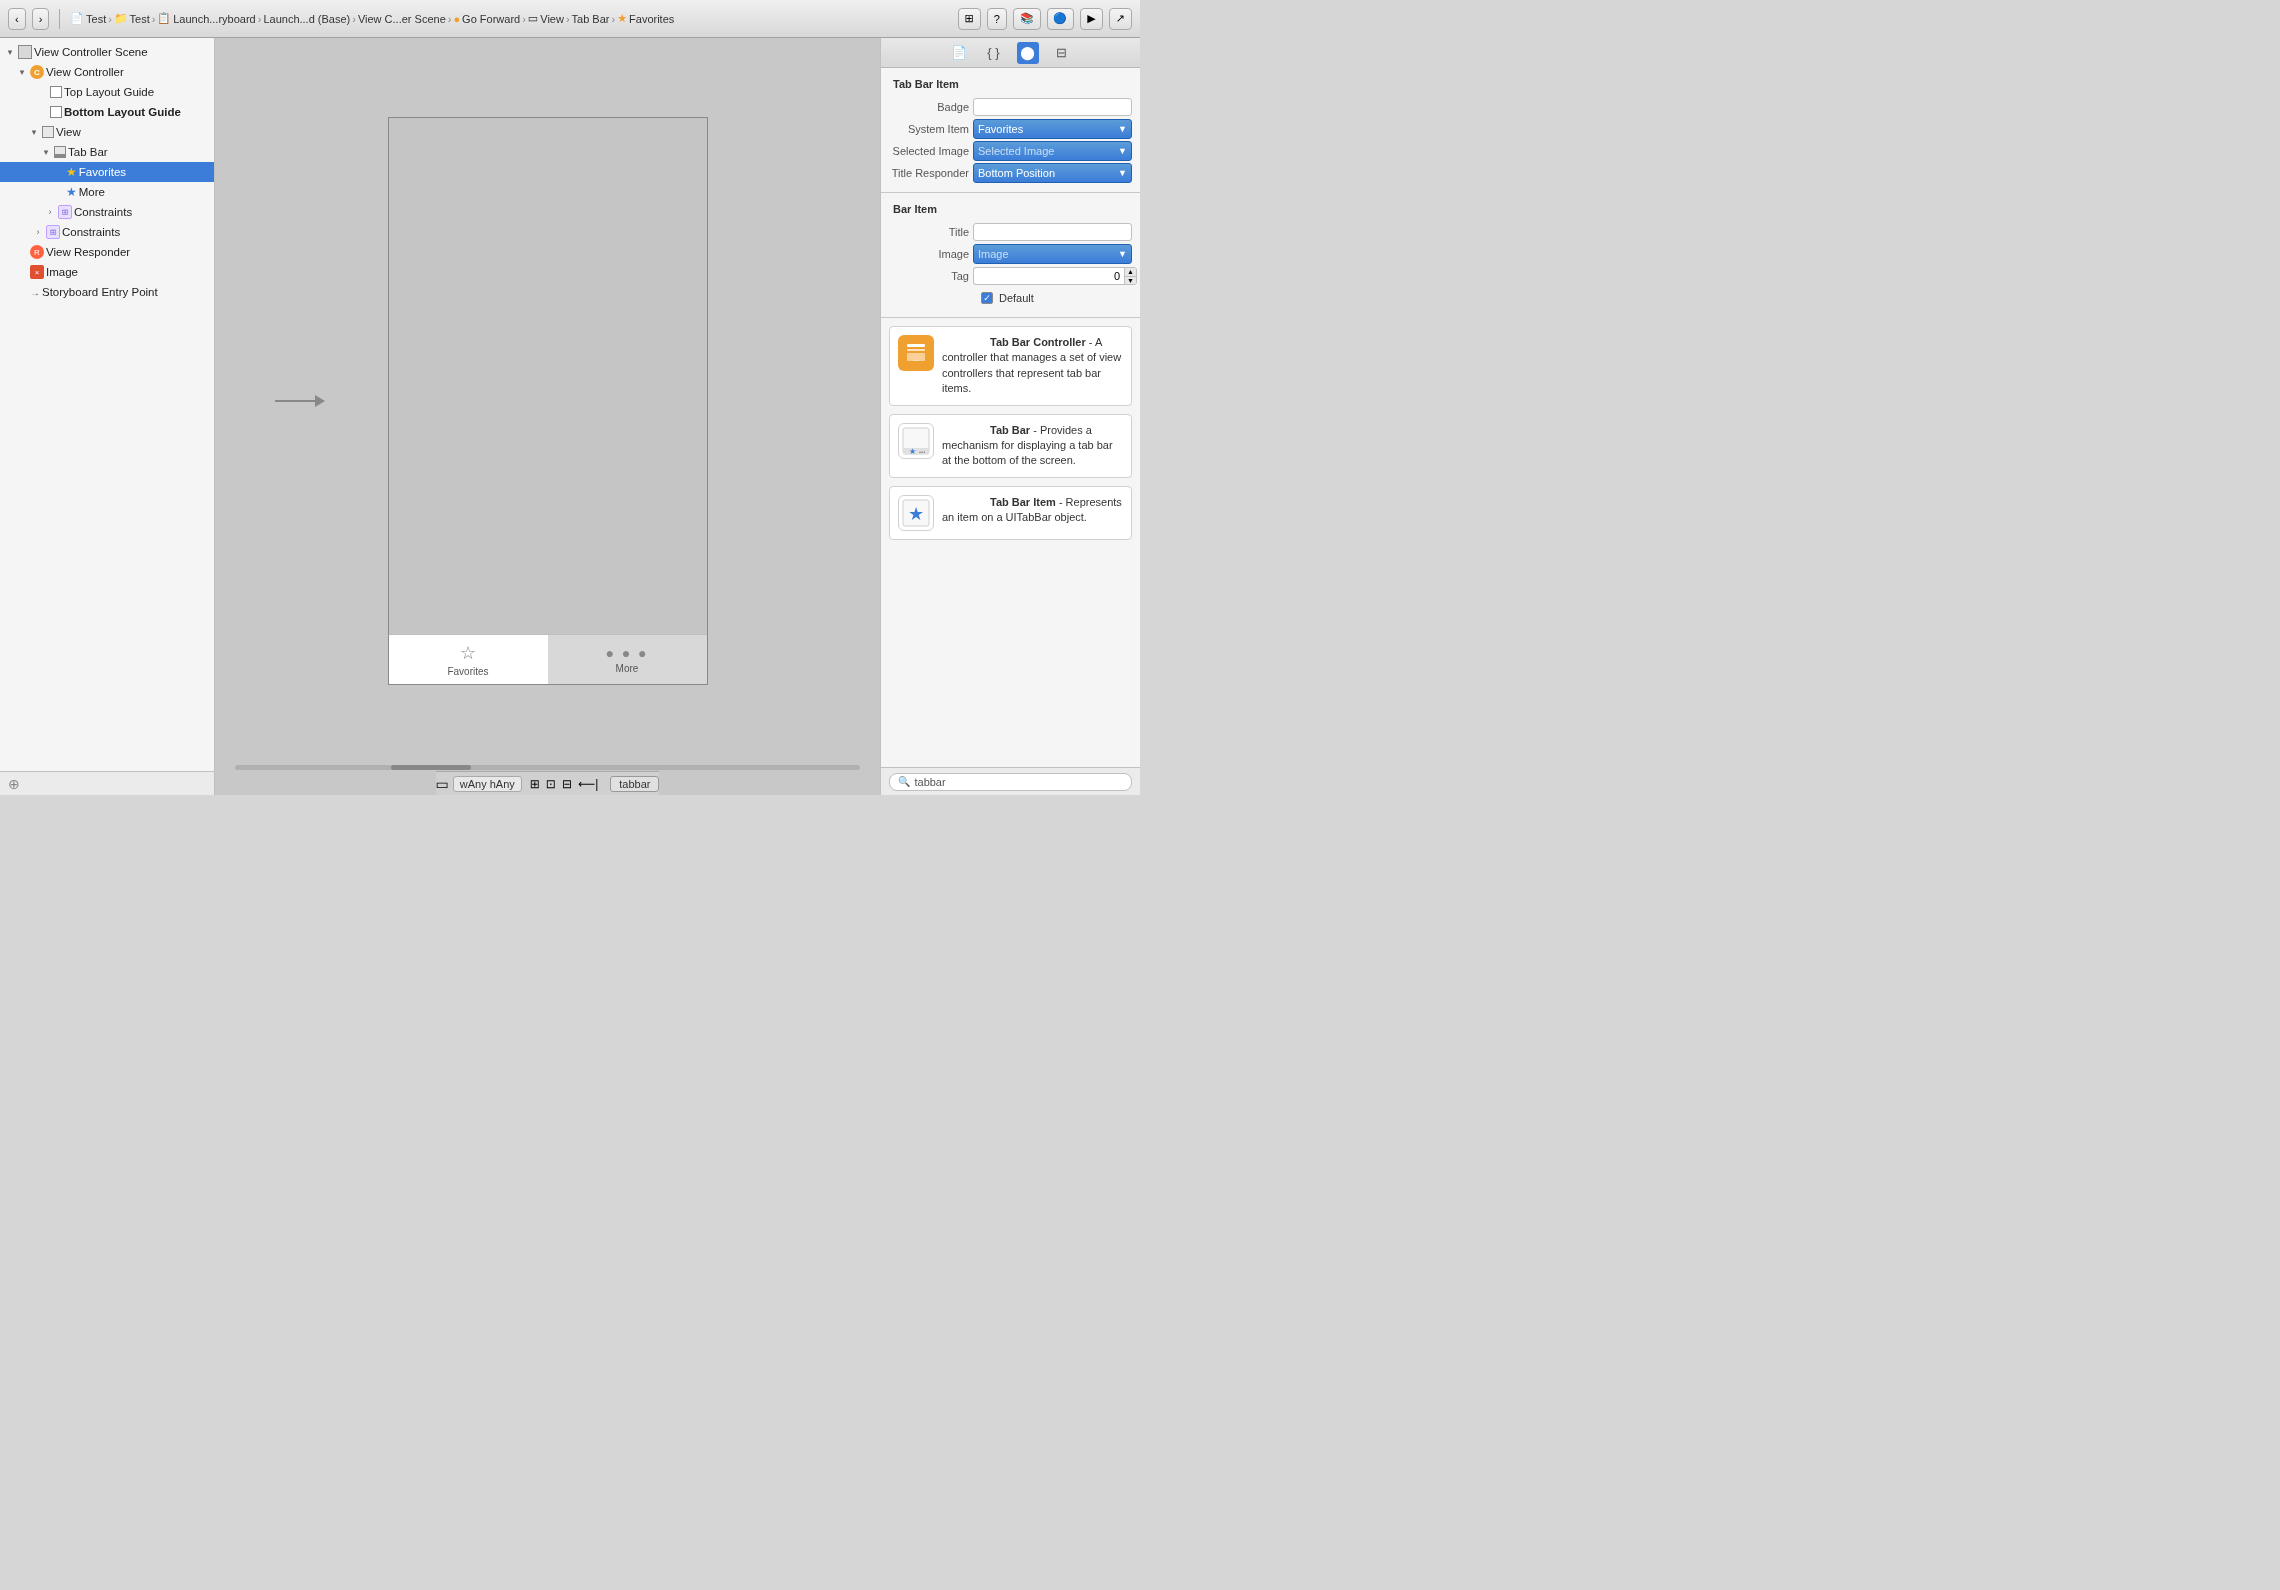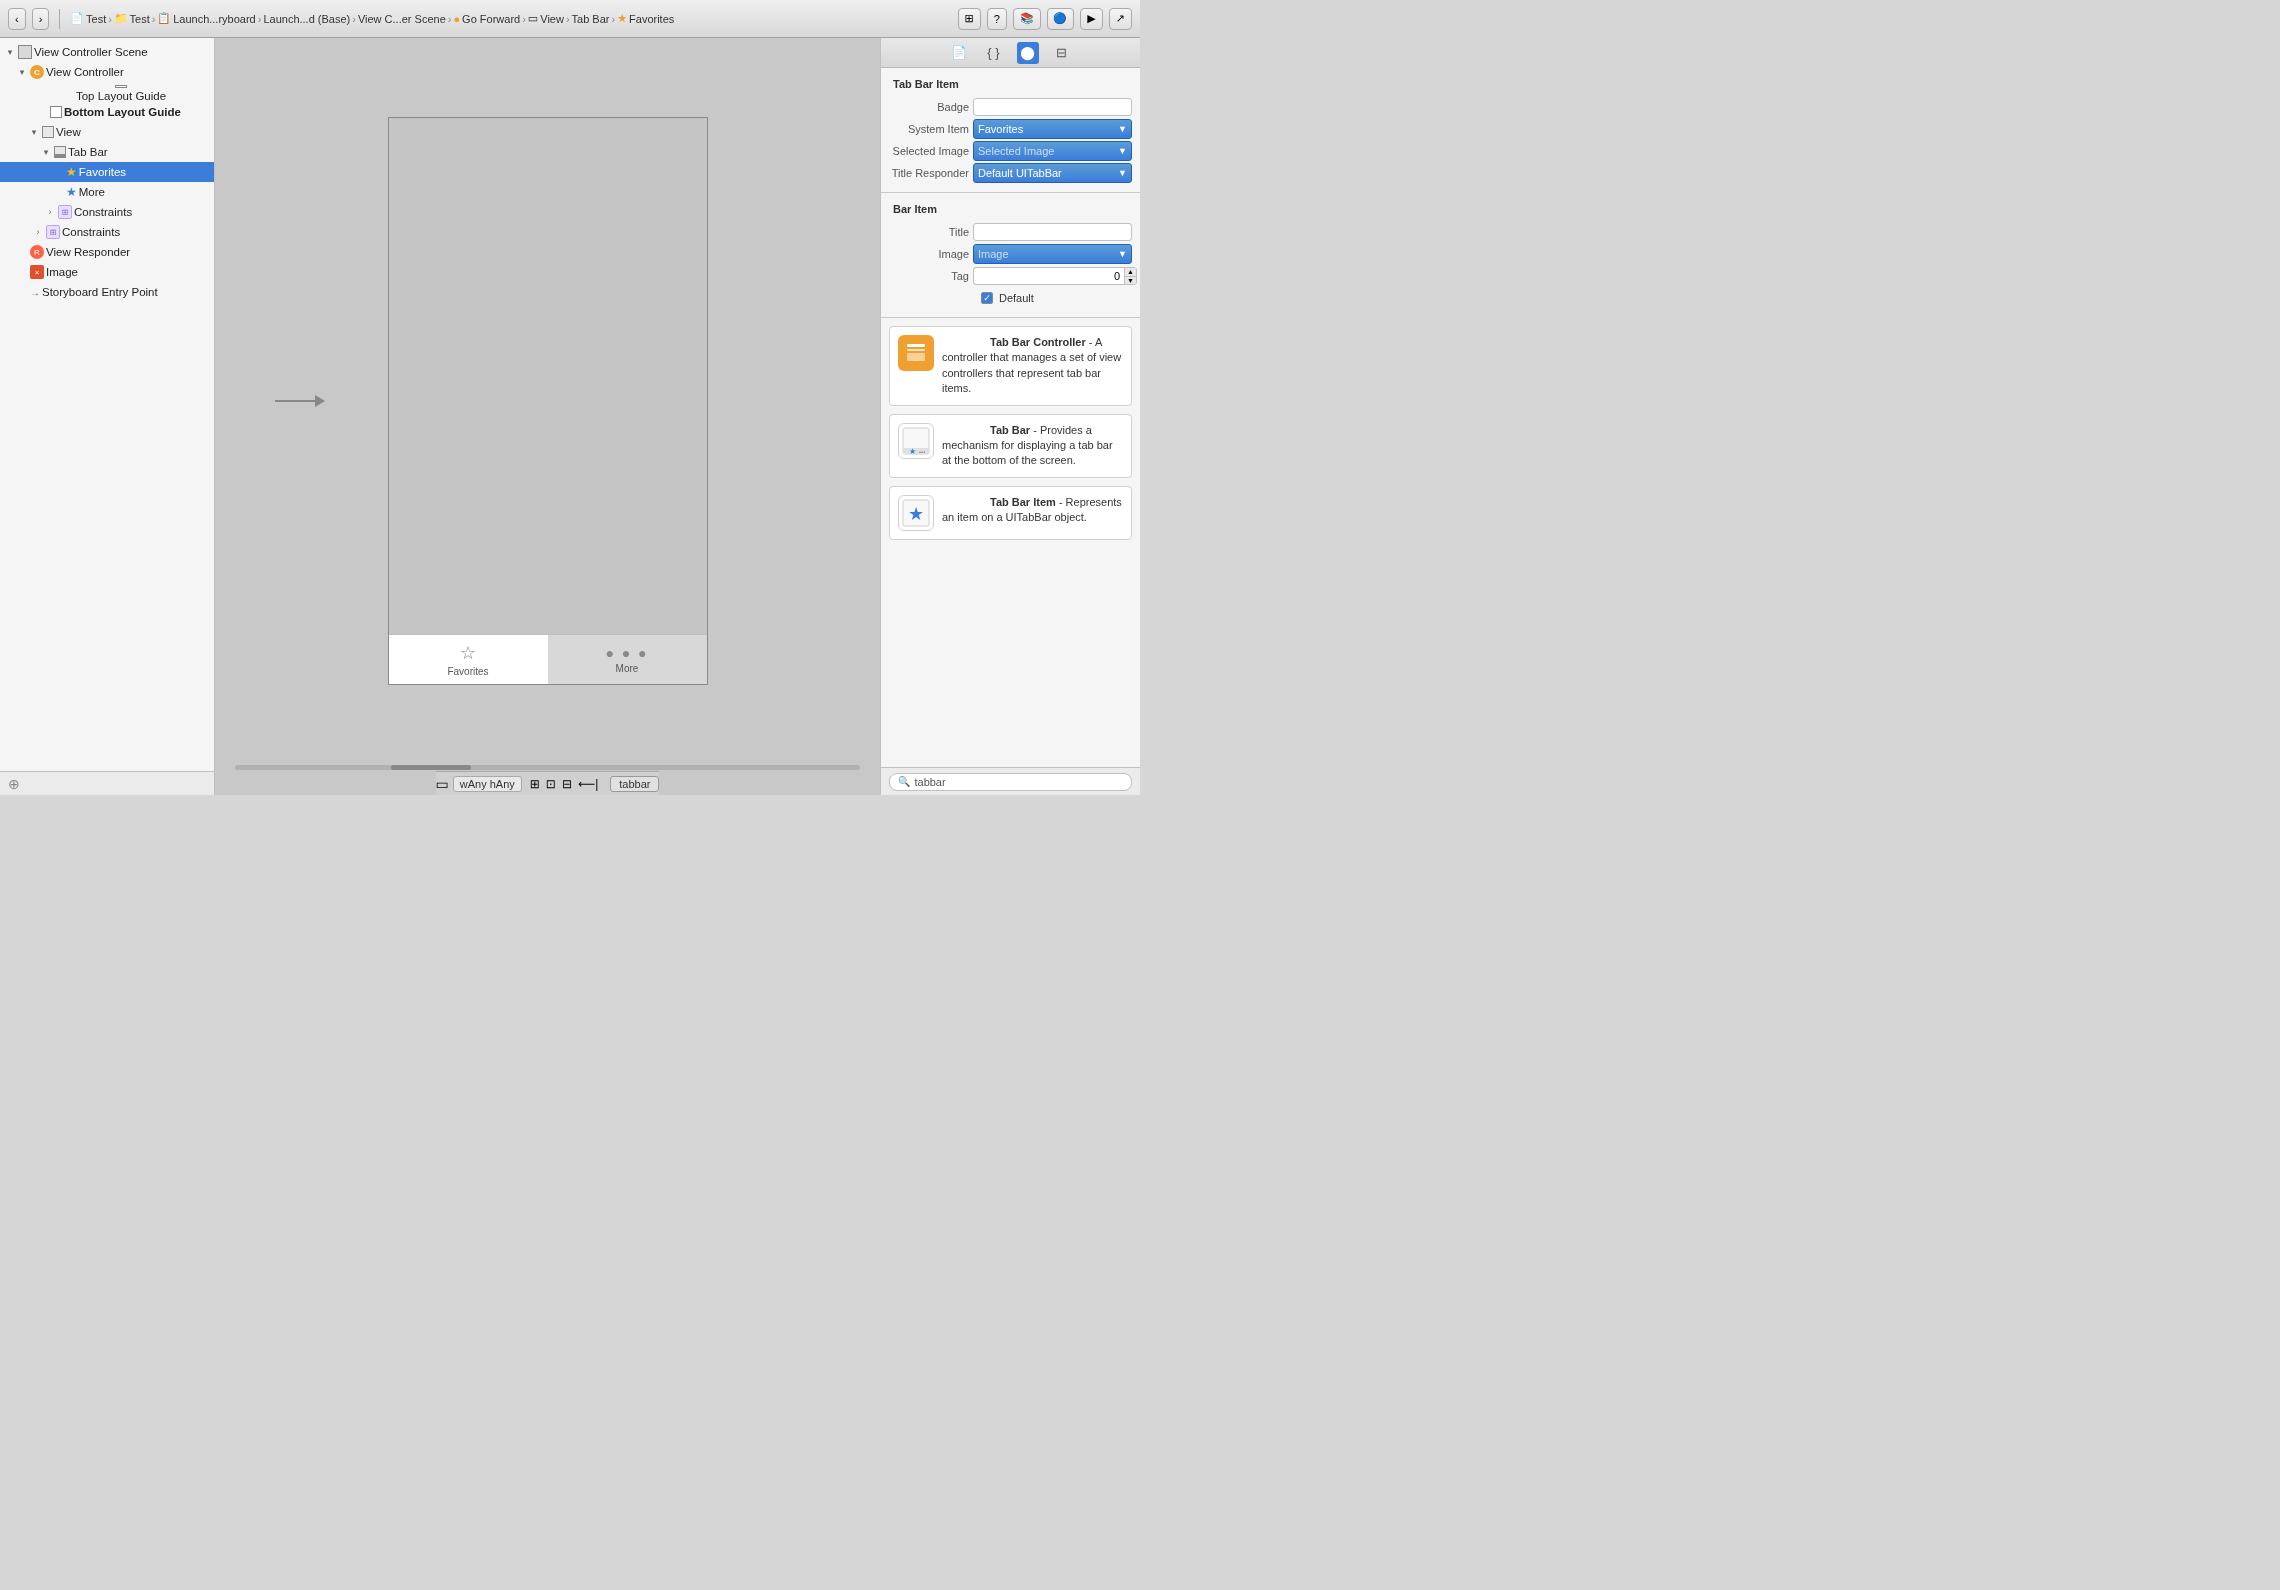--- a/index.html
+++ b/index.html
@@ -523,21 +523,21 @@
         <span class="icon-scene"></span>
         <span class="nav-label">View Controller Scene</span>
       </div>
 
       <div class="nav-item" style="padding-left:16px;">
         <span class="nav-disclosure">▾</span>
         <span class="icon-vc">C</span>
         <span class="nav-label">View Controller</span>
       </div>
 
-      <div class="nav-item" style="padding-left:36px;flex-direction:column;">
+      <div class="nav-item" style="padding-left:36px;">
         <span class="nav-disclosure" style="visibility:hidden;"> </span>
         <span class="icon-layout"></span>
         <span class="nav-label">Top Layout Guide</span>
       </div>
 
       <div class="nav-item" style="padding-left:36px;font-weight:bold;">
         <span class="nav-disclosure" style="visibility:hidden;"> </span>
         <span class="icon-layout"></span>
         <span class="nav-label">Bottom Layout Guide</span>
       </div>
@@ -674,21 +674,21 @@
         <span class="inspector-label">Selected Image</span>
         <div class="inspector-select" style="background:linear-gradient(to bottom,#5b9cd8,#3b7dd8);color:white;flex:1;height:20px;border-radius:3px;border:1px solid #2060b0;font-size:11px;padding:0 4px;display:flex;align-items:center;justify-content:space-between;">
           <span style="color:rgba(255,255,255,0.7);">Selected Image</span>
           <span style="color:white;font-size:9px;">▼</span>
         </div>
       </div>
 
       <div class="inspector-row">
         <span class="inspector-label">Title Responder</span>
         <div class="inspector-select" style="background:linear-gradient(to bottom,#5b9cd8,#3b7dd8);color:white;flex:1;height:20px;border-radius:3px;border:1px solid #2060b0;font-size:11px;padding:0 4px;display:flex;align-items:center;justify-content:space-between;">
-          <span>Default UITabBar</span>
+          <span>Bottom Position</span>
           <span style="color:white;font-size:9px;">▼</span>
         </div>
       </div>
     </div>
 
     <div class="inspector-section">
       <div class="inspector-section-title">Bar Item</div>
 
       <div class="inspector-row">
         <span class="inspector-label">Title</span>

